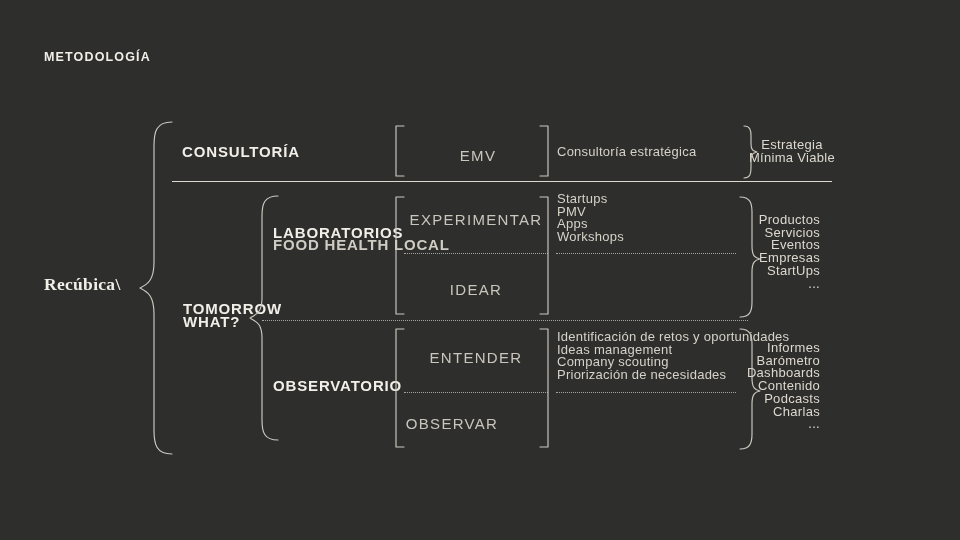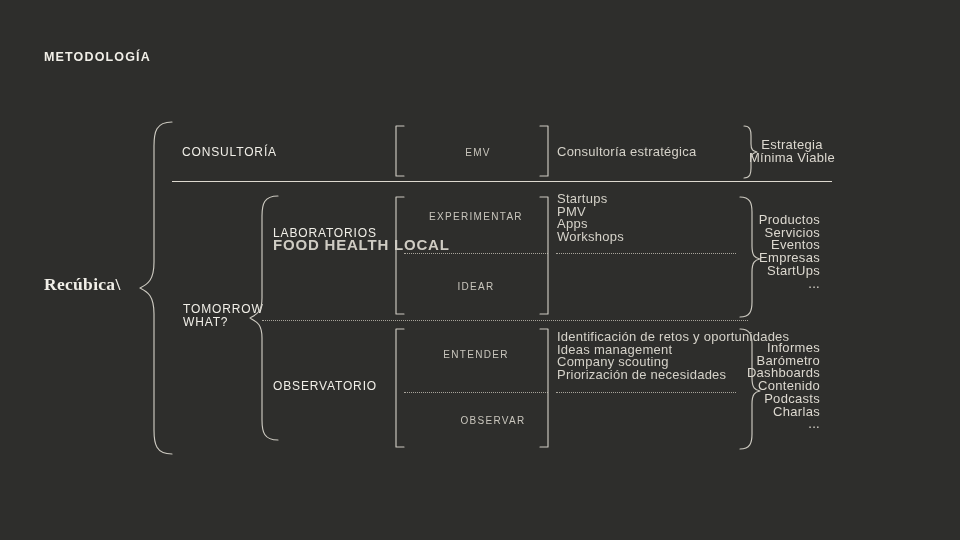--- a/index.html
+++ b/index.html
@@ -35,36 +35,36 @@
     font-family: "Liberation Serif", serif;
     font-weight: bold;
     font-size: 17.5px;
     letter-spacing: 0.3px;
     color: #f1efe8;
     white-space: nowrap;
   }
 
   
   .lbl-bold {
-    font-size: 12px;
-    font-weight: normal;
+    font-size: 15px;
+    font-weight: bold;
     letter-spacing: 0.85px;
     color: #f1efe8;
     line-height: 12.5px;
     white-space: pre-line;
   }
   .lbl-sub {
     font-size: 15px;
     font-weight: bold;
     letter-spacing: 0.8px;
     color: #cfccc3;
     line-height: 12.5px;
   }
   .stage {
-    font-size: 10px;
+    font-size: 15px;
     letter-spacing: 1.3px;
     color: #c9c6bd;
     white-space: nowrap;
   }
   .list {
     font-size: 13px;
     line-height: 12.6px;
     letter-spacing: 0.25px;
     color: #d5d2c9;
     white-space: pre-line;
@@ -161,21 +161,21 @@
 
   <div class="abs lbl-bold" style="left:273px; top:380px;">OBSERVATORIO</div>
   <div class="abs lbl-sub" style="left:273px; top:392px;"></div>
 
   <div class="abs stage" style="left:404px; top:349px; width:144px; text-align:center;">ENTENDER</div>
   <div class="abs list" style="left:557px; top:331px;">Identificación de retos y oportunidades
 Ideas management
 Company scouting
 Priorización de necesidades</div>
 
-  <div class="abs stage" style="left:421px; top:415px; width:144px; text-align:center;">OBSERVAR</div>
+  <div class="abs stage" style="left:380px; top:415px; width:144px; text-align:center;">OBSERVAR</div>
 
   <div class="abs outlist" style="left:746px; top:342px; width:74px;">Informes
 Barómetro
 Dashboards
 Contenido
 Podcasts
 Charlas
 ...</div>
 
   <svg class="abs" id="strokes" viewBox="0 0 960 540">

